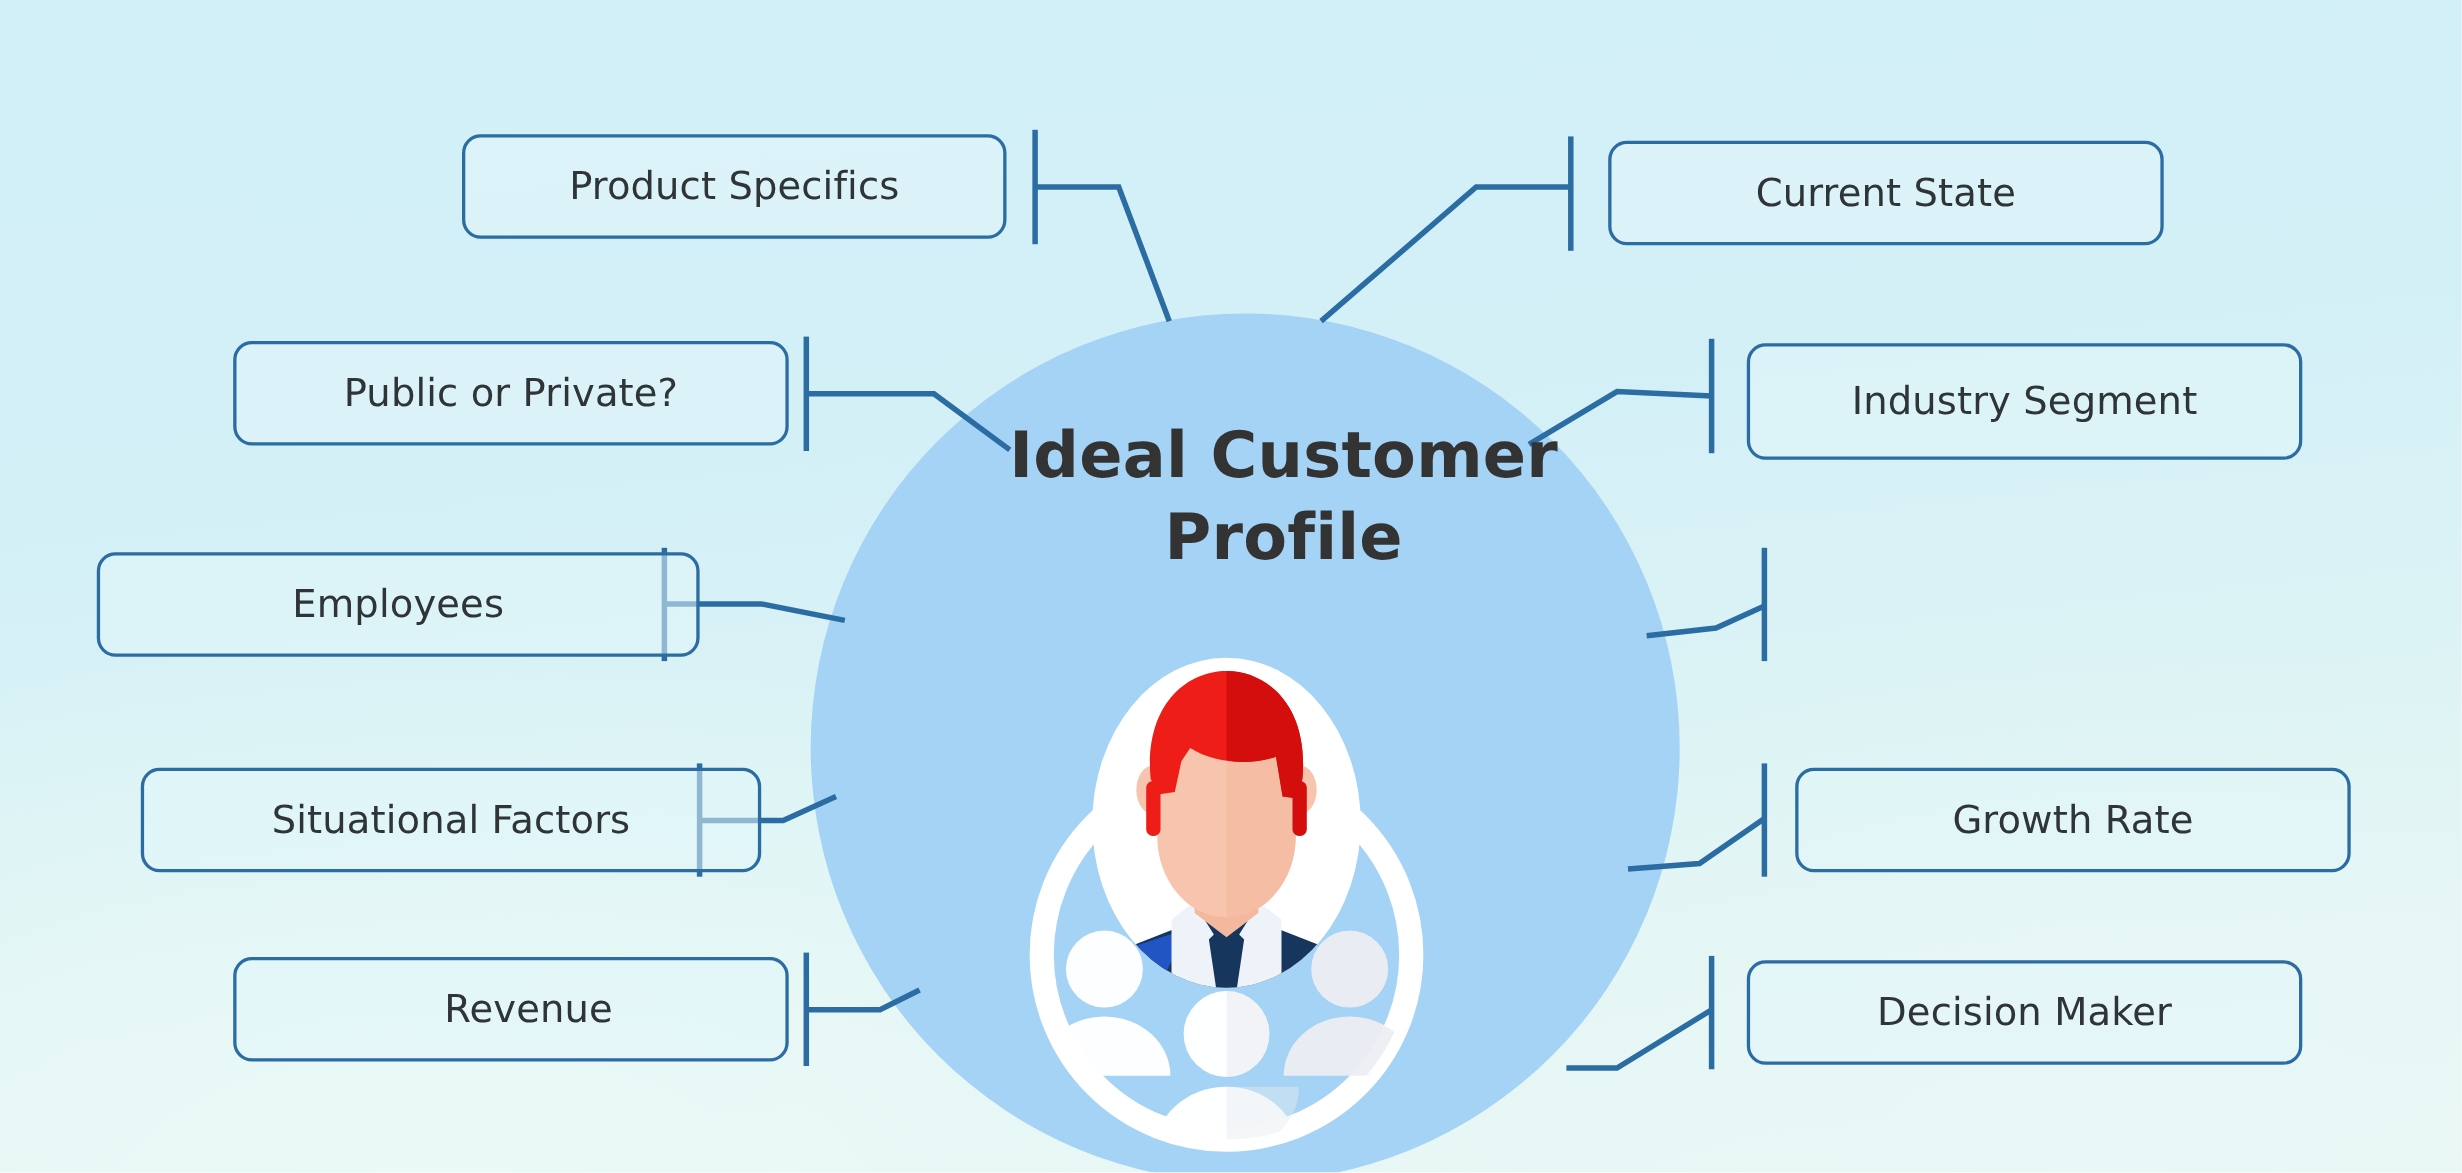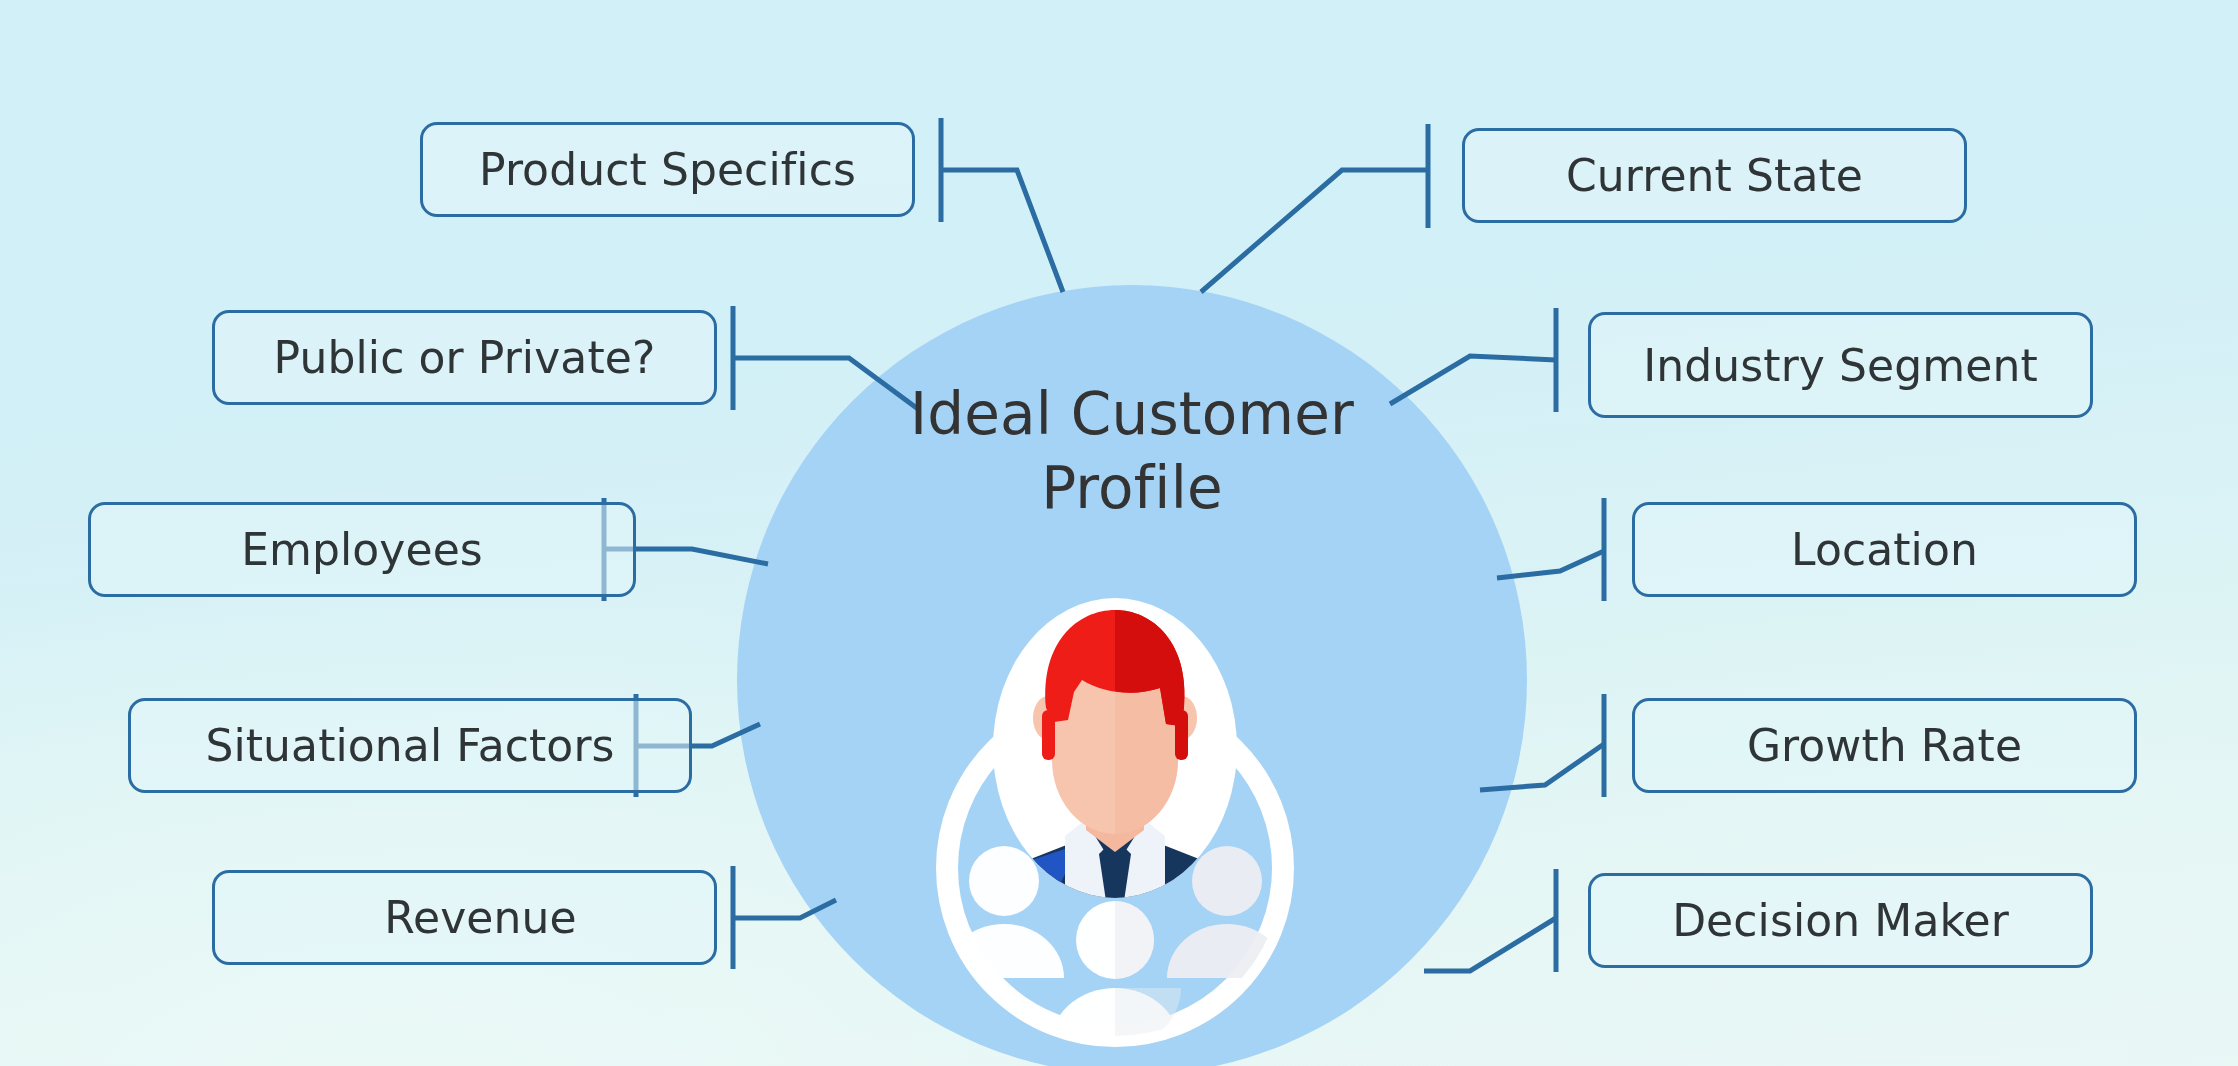--- a/index.html
+++ b/index.html
@@ -38,26 +38,26 @@
     left: 737px;
     top: 285px;
     width: 790px;
     height: 790px;
     border-radius: 50%;
     background: #a5d3f5;
   }
 
   .center-title {
     position: absolute;
-    left: 737px;
+    left: 772px;
     top: 377px;
     width: 790px;
     text-align: center;
     font-family: "DejaVu Sans", sans-serif;
-    font-weight: normal;
+    font-weight: bold;
     font-size: 58px;
     line-height: 1.28;
     color: #333333;
     letter-spacing: 0.2px;
   }
 
   
   .avatar-art {
     position: absolute;
     left: 880px;
@@ -70,21 +70,21 @@
   .node {
     position: absolute;
     box-sizing: border-box;
     border: 3px solid #2b6ca3;
     border-radius: 17px;
     background: rgba(226,246,250,0.55);
     display: flex;
     align-items: center;
     justify-content: center;
     color: #2f3437;
-    font-size: 44px;
+    font-size: 35px;
     font-family: "DejaVu Sans", sans-serif;
     letter-spacing: 0.1px;
     white-space: nowrap;
   }
 
   
   .n-product   { left: 420px;  top: 122px; width: 495px; height: 95px; }
   .n-public    { left: 212px;  top: 310px; width: 505px; height: 95px; }
   .n-employees { left: 88px;   top: 502px; width: 548px; height: 95px; }
   .n-situation { left: 128px;  top: 698px; width: 564px; height: 95px; }
@@ -214,23 +214,20 @@
   <div class="node n-revenue">
     <span>Revenue</span>
   </div>
 
   <div class="node n-current">
     <span>Current State</span>
   </div>
   <div class="node n-industry">
     <span>Industry Segment</span>
   </div>
-  <div class="node n-location">
-    <span>Location</span>
-  </div>
   <div class="node n-growth">
     <span>Growth Rate</span>
   </div>
   <div class="node n-decision">
     <span>Decision Maker</span>
   </div>
 
 </div>
 
 </body></html>

